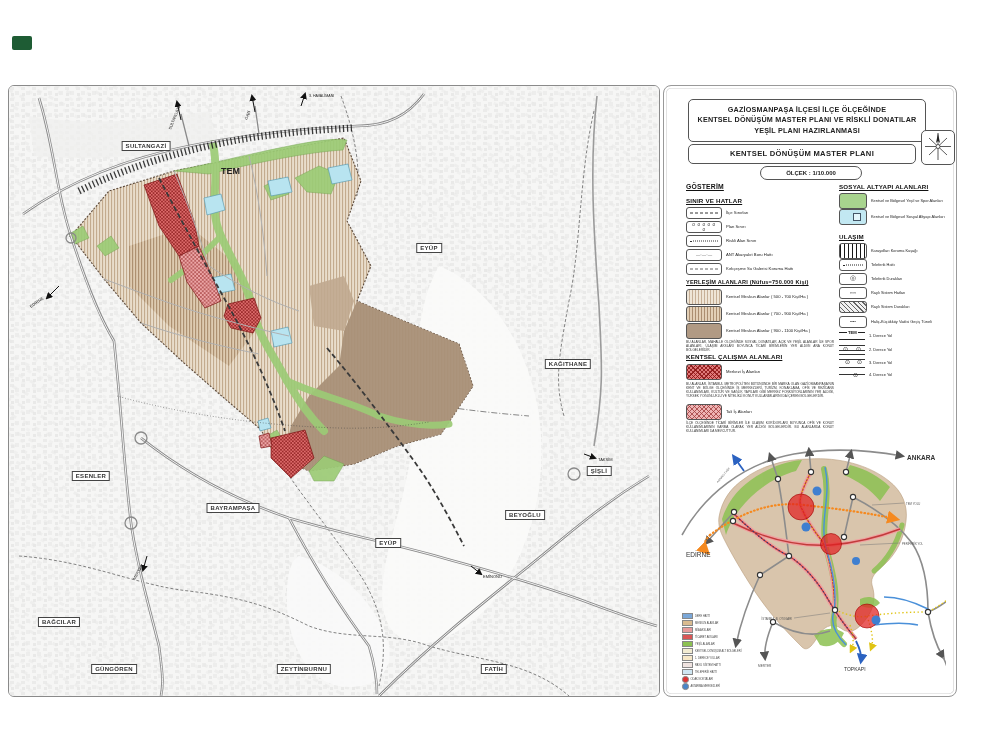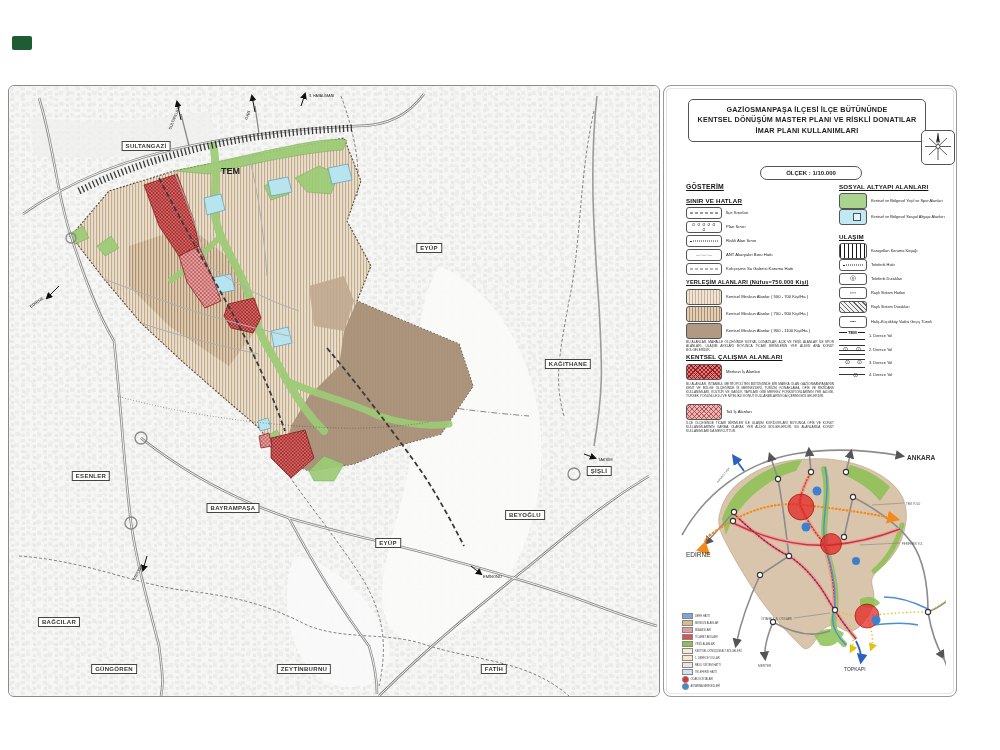--- a/index.html
+++ b/index.html
@@ -234,24 +234,25 @@
     <div class="dlabel" style="left:516px;top:429px;">BEYOĞLU</div>
     <div class="dlabel" style="left:379px;top:457px;">EYÜP</div>
     <div class="dlabel" style="left:50px;top:536px;">BAĞCILAR</div>
     <div class="dlabel" style="left:105px;top:583px;">GÜNGÖREN</div>
     <div class="dlabel" style="left:295px;top:583px;">ZEYTİNBURNU</div>
     <div class="dlabel" style="left:485px;top:583px;">FATİH</div>
   </div>
 
   <div id="panel">
     <div class="tbox" id="title-box">
-      <span>GAZİOSMANPAŞA İLÇESİ İLÇE BÜTÜNÜNDE</span>
+      <span>GAZİOSMANPAŞA İLÇESİ İLÇE ÖLÇEĞİNDE</span>
       <span>KENTSEL DÖNÜŞÜM MASTER PLANI VE RİSKLİ DONATILAR</span>
-      <span>İMAR PLANI KULLANIMLARI</span>
+      <span>YEŞİL PLANI HAZIRLANMASI</span>
     </div>
+    <div class="tbox" id="plan-title-box">KENTSEL DÖNÜŞÜM MASTER PLANI</div>
     <div class="tbox" id="scale-box">ÖLÇEK : 1/10.000</div>
     <div class="tbox" id="compass-box">
       <svg width="30" height="31" viewBox="0 0 30 31">
         <g stroke="#333" stroke-width="0.8" fill="none">
           <line x1="15" y1="2" x2="15" y2="29"></line>
             <line x1="2" y1="15.5" x2="28" y2="15.5"></line>
           <line x1="6" y1="7" x2="24" y2="24"></line>
             <line x1="24" y1="7" x2="6" y2="24"></line>
         </g>
         <path d="M15,2 L17,12 L15,10 L13,12 Z" fill="#222"></path>

